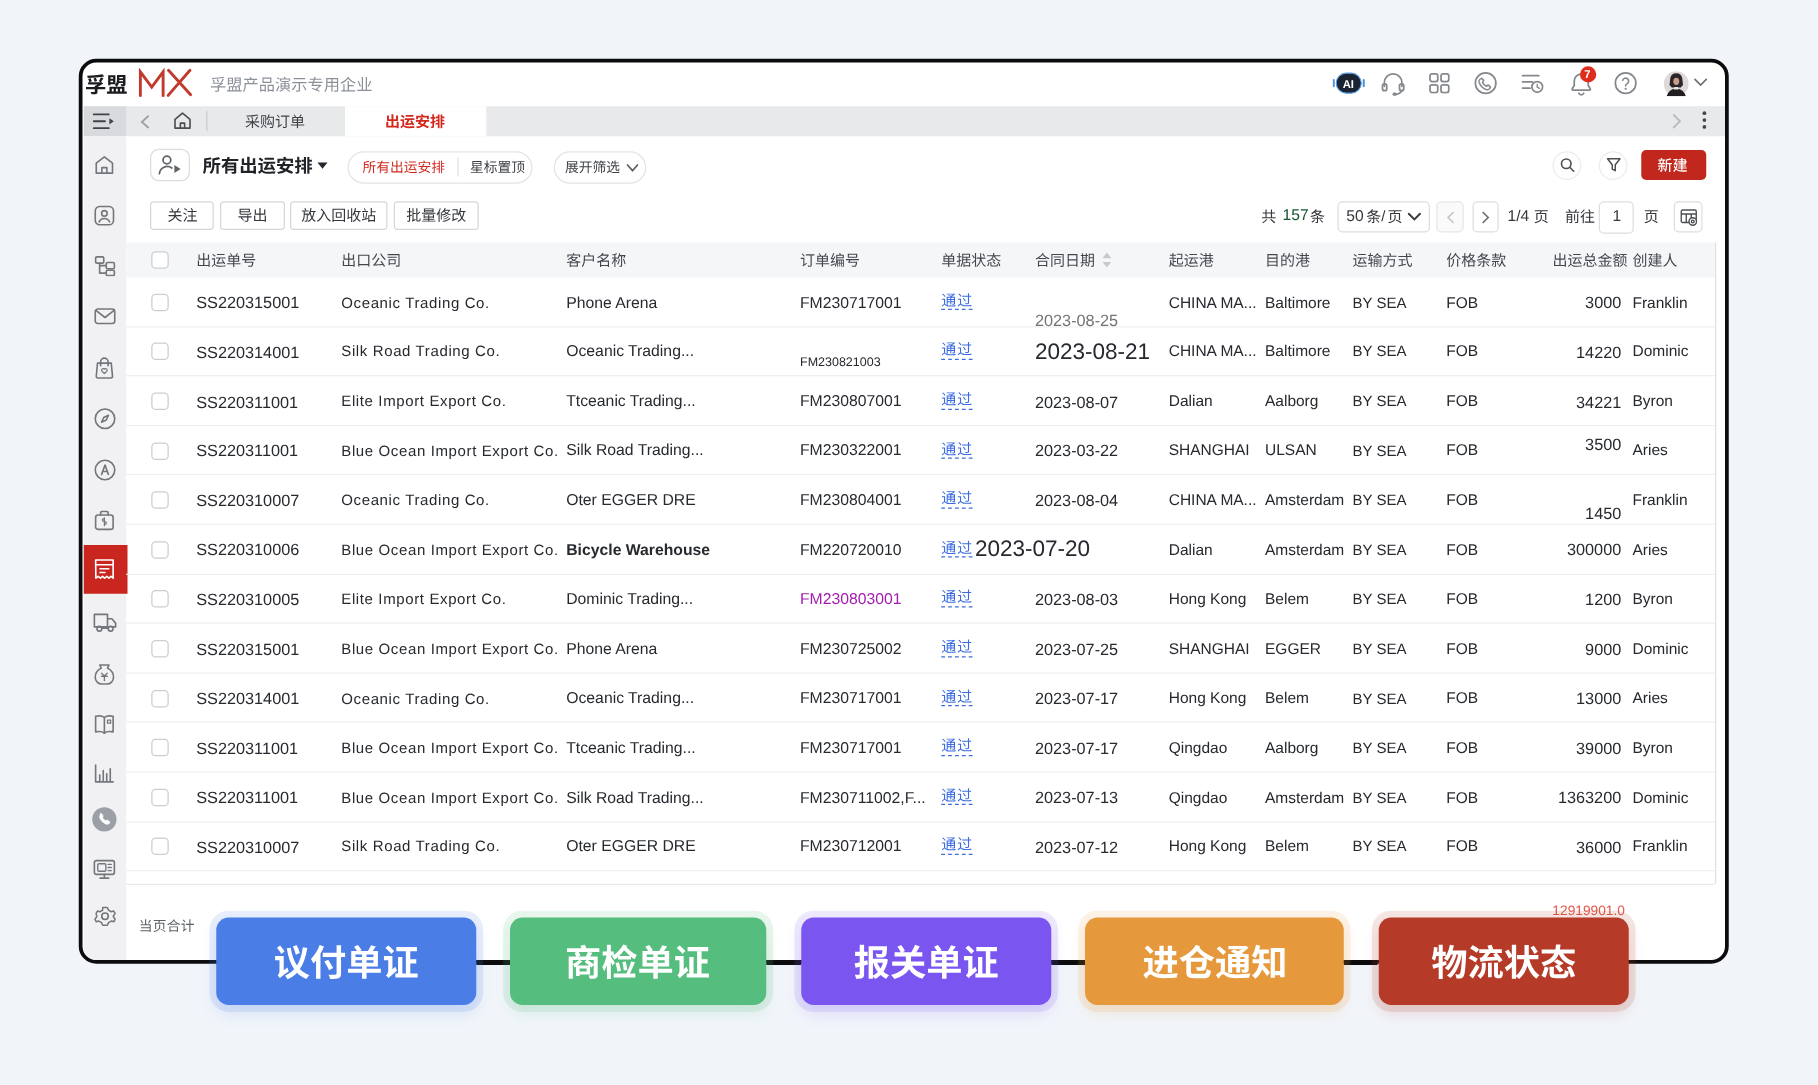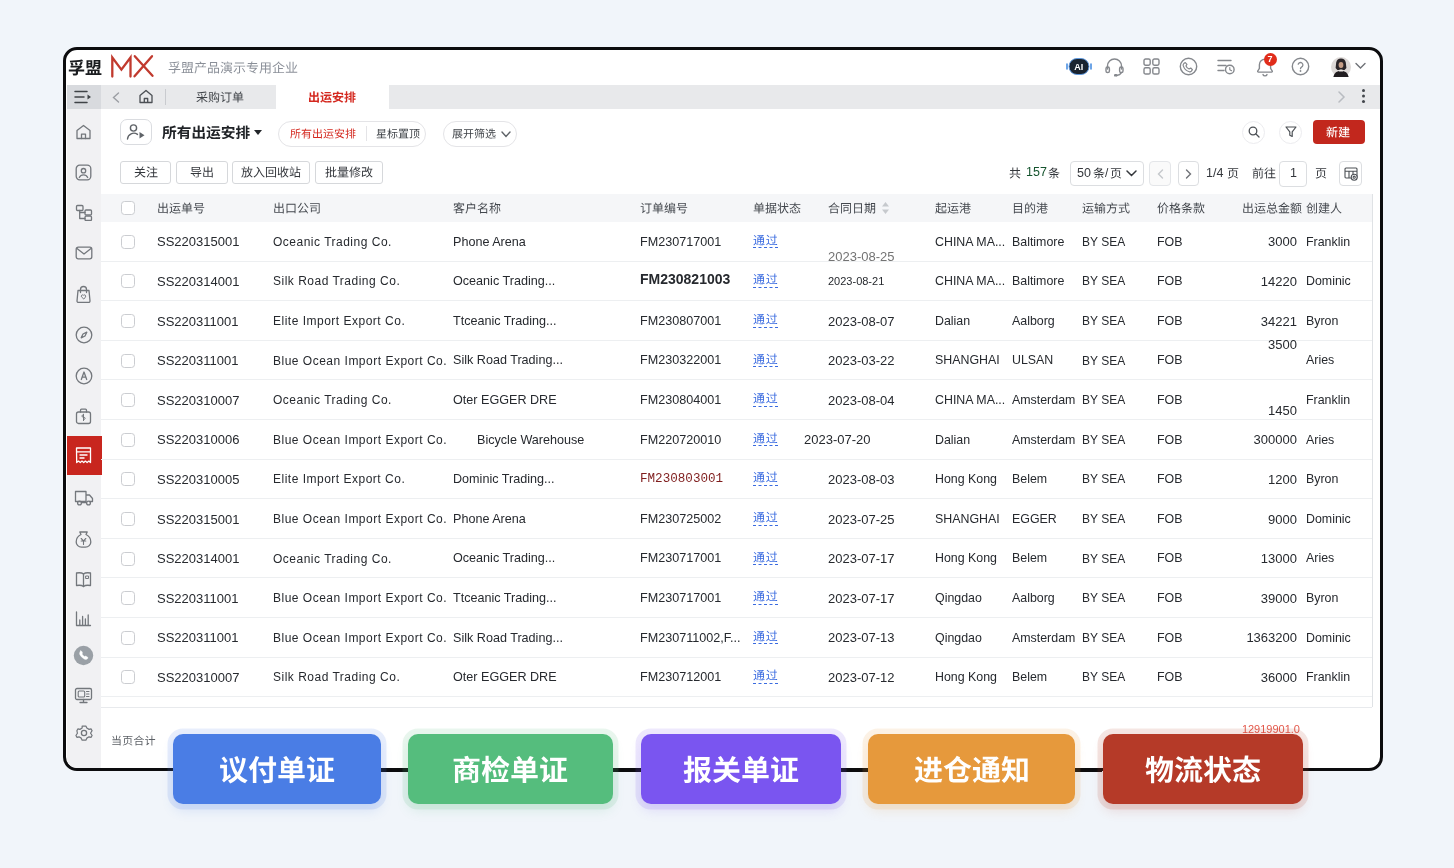--- a/index.html
+++ b/index.html
@@ -686,28 +686,28 @@
 <div style="position:absolute;left:1012px;top:231.6px;height:20.4px;line-height:20.4px;font-size:12.4px;color:#26292e;font-weight:400;white-space:nowrap;">Baltimore</div>
 <div style="position:absolute;left:1082px;top:231.8px;height:20px;line-height:20px;font-size:12px;color:#26292e;font-weight:400;white-space:nowrap;">BY SEA</div>
 <div style="position:absolute;left:1157px;top:231.6px;height:20.4px;line-height:20.4px;font-size:12.4px;color:#26292e;font-weight:400;white-space:nowrap;">FOB</div>
 <div style="position:absolute;right:157px;top:231.3px;height:21px;line-height:21px;font-size:13px;color:#26292e;font-weight:400;white-space:nowrap;">3000</div>
 <div style="position:absolute;left:1306px;top:231.6px;height:20.4px;line-height:20.4px;font-size:12.4px;color:#26292e;font-weight:400;white-space:nowrap;">Franklin</div>
 <div style="position:absolute;left:101px;top:261.6px;width:1271px;height:39.6px;border-bottom:1px solid #edeff1;"></div>
 <div style="position:absolute;left:120.5px;top:274.4px;width:14px;height:14px;border:1px solid #cbcdd1;border-radius:3.5px;background:#fff"></div>
 <div style="position:absolute;left:157px;top:270.9px;height:21px;line-height:21px;font-size:13px;color:#26292e;font-weight:400;white-space:nowrap;">SS220314001</div>
 <div style="position:absolute;left:273px;top:271.4px;height:20.0px;line-height:20.0px;font-size:12.0px;color:#26292e;font-weight:400;white-space:nowrap;letter-spacing:.5px;">Silk Road Trading Co.</div>
 <div style="position:absolute;left:453px;top:271.1px;height:20.6px;line-height:20.6px;font-size:12.6px;color:#26292e;font-weight:400;white-space:nowrap;">Oceanic Trading...</div>
-<div style="position:absolute;left:640px;top:269px;height:20.6px;line-height:20.6px;font-size:14px;color:#26292e;font-weight:700;white-space:nowrap;">FM230821003</div>
+<div style="position:absolute;left:640px;top:281px;height:20.6px;line-height:20.6px;font-size:10px;color:#26292e;font-weight:400;white-space:nowrap;">FM230821003</div>
 <div style="position:absolute;left:753px;top:273.4px;line-height:0;border-bottom:1px dashed #3a6be0;padding-bottom:1.5px">
     <svg width="24.72" height="12" viewBox="0 -880 2060 1000" fill="#3a6be0">
       <use href="#r901a"></use>
       <use href="#r8fc7" x="1060"></use>
     </svg>
   </div>
-<div style="position:absolute;left:828px;top:270.9px;height:21px;line-height:21px;font-size:11px;color:#26292e;font-weight:400;white-space:nowrap;">2023-08-21</div>
+<div style="position:absolute;left:828px;top:270.9px;height:21px;line-height:21px;font-size:18px;color:#26292e;font-weight:400;white-space:nowrap;">2023-08-21</div>
 <div style="position:absolute;left:935px;top:271.2px;height:20.4px;line-height:20.4px;font-size:12.4px;color:#26292e;font-weight:400;white-space:nowrap;">CHINA MA...</div>
 <div style="position:absolute;left:1012px;top:271.2px;height:20.4px;line-height:20.4px;font-size:12.4px;color:#26292e;font-weight:400;white-space:nowrap;">Baltimore</div>
 <div style="position:absolute;left:1082px;top:271.4px;height:20px;line-height:20px;font-size:12px;color:#26292e;font-weight:400;white-space:nowrap;">BY SEA</div>
 <div style="position:absolute;left:1157px;top:271.2px;height:20.4px;line-height:20.4px;font-size:12.4px;color:#26292e;font-weight:400;white-space:nowrap;">FOB</div>
 <div style="position:absolute;right:157px;top:270.9px;height:21px;line-height:21px;font-size:13px;color:#26292e;font-weight:400;white-space:nowrap;">14220</div>
 <div style="position:absolute;left:1306px;top:271.2px;height:20.4px;line-height:20.4px;font-size:12.4px;color:#26292e;font-weight:400;white-space:nowrap;">Dominic</div>
 <div style="position:absolute;left:101px;top:301.2px;width:1271px;height:39.6px;border-bottom:1px solid #edeff1;"></div>
 <div style="position:absolute;left:120.5px;top:314.0px;width:14px;height:14px;border:1px solid #cbcdd1;border-radius:3.5px;background:#fff"></div>
 <div style="position:absolute;left:157px;top:310.5px;height:21px;line-height:21px;font-size:13px;color:#26292e;font-weight:400;white-space:nowrap;">SS220311001</div>
 <div style="position:absolute;left:273px;top:311.0px;height:20.0px;line-height:20.0px;font-size:12.0px;color:#26292e;font-weight:400;white-space:nowrap;letter-spacing:.5px;">Elite Import Export Co.</div>
@@ -736,21 +736,21 @@
     <svg width="24.72" height="12" viewBox="0 -880 2060 1000" fill="#3a6be0">
       <use href="#r901a"></use>
       <use href="#r8fc7" x="1060"></use>
     </svg>
   </div>
 <div style="position:absolute;left:828px;top:350.1px;height:21px;line-height:21px;font-size:13px;color:#26292e;font-weight:400;white-space:nowrap;">2023-03-22</div>
 <div style="position:absolute;left:935px;top:350.4px;height:20.4px;line-height:20.4px;font-size:12.4px;color:#26292e;font-weight:400;white-space:nowrap;">SHANGHAI</div>
 <div style="position:absolute;left:1012px;top:350.4px;height:20.4px;line-height:20.4px;font-size:12.4px;color:#26292e;font-weight:400;white-space:nowrap;">ULSAN</div>
 <div style="position:absolute;left:1082px;top:350.6px;height:20px;line-height:20px;font-size:12px;color:#26292e;font-weight:400;white-space:nowrap;">BY SEA</div>
 <div style="position:absolute;left:1157px;top:350.4px;height:20.4px;line-height:20.4px;font-size:12.4px;color:#26292e;font-weight:400;white-space:nowrap;">FOB</div>
-<div style="position:absolute;right:157px;top:334px;height:21px;line-height:21px;font-size:13px;color:#26292e;font-weight:400;white-space:nowrap;">3500</div>
+<div style="position:absolute;right:157px;top:345px;height:21px;line-height:21px;font-size:13px;color:#26292e;font-weight:400;white-space:nowrap;">3500</div>
 <div style="position:absolute;left:1306px;top:350.4px;height:20.4px;line-height:20.4px;font-size:12.4px;color:#26292e;font-weight:400;white-space:nowrap;">Aries</div>
 <div style="position:absolute;left:101px;top:380.4px;width:1271px;height:39.6px;border-bottom:1px solid #edeff1;"></div>
 <div style="position:absolute;left:120.5px;top:393.2px;width:14px;height:14px;border:1px solid #cbcdd1;border-radius:3.5px;background:#fff"></div>
 <div style="position:absolute;left:157px;top:389.7px;height:21px;line-height:21px;font-size:13px;color:#26292e;font-weight:400;white-space:nowrap;">SS220310007</div>
 <div style="position:absolute;left:273px;top:390.2px;height:20.0px;line-height:20.0px;font-size:12.0px;color:#26292e;font-weight:400;white-space:nowrap;letter-spacing:.5px;">Oceanic Trading Co.</div>
 <div style="position:absolute;left:453px;top:389.9px;height:20.6px;line-height:20.6px;font-size:12.6px;color:#26292e;font-weight:400;white-space:nowrap;">Oter EGGER DRE</div>
 <div style="position:absolute;left:640px;top:389.9px;height:20.6px;line-height:20.6px;font-size:12.6px;color:#26292e;font-weight:400;white-space:nowrap;">FM230804001</div>
 <div style="position:absolute;left:753px;top:392.2px;line-height:0;border-bottom:1px dashed #3a6be0;padding-bottom:1.5px">
     <svg width="24.72" height="12" viewBox="0 -880 2060 1000" fill="#3a6be0">
       <use href="#r901a"></use>
@@ -761,41 +761,41 @@
 <div style="position:absolute;left:935px;top:390.0px;height:20.4px;line-height:20.4px;font-size:12.4px;color:#26292e;font-weight:400;white-space:nowrap;">CHINA MA...</div>
 <div style="position:absolute;left:1012px;top:390.0px;height:20.4px;line-height:20.4px;font-size:12.4px;color:#26292e;font-weight:400;white-space:nowrap;">Amsterdam</div>
 <div style="position:absolute;left:1082px;top:390.2px;height:20px;line-height:20px;font-size:12px;color:#26292e;font-weight:400;white-space:nowrap;">BY SEA</div>
 <div style="position:absolute;left:1157px;top:390.0px;height:20.4px;line-height:20.4px;font-size:12.4px;color:#26292e;font-weight:400;white-space:nowrap;">FOB</div>
 <div style="position:absolute;right:157px;top:400px;height:21px;line-height:21px;font-size:13px;color:#26292e;font-weight:400;white-space:nowrap;">1450</div>
 <div style="position:absolute;left:1306px;top:390.0px;height:20.4px;line-height:20.4px;font-size:12.4px;color:#26292e;font-weight:400;white-space:nowrap;">Franklin</div>
 <div style="position:absolute;left:101px;top:420.0px;width:1271px;height:39.6px;border-bottom:1px solid #edeff1;"></div>
 <div style="position:absolute;left:120.5px;top:432.8px;width:14px;height:14px;border:1px solid #cbcdd1;border-radius:3.5px;background:#fff"></div>
 <div style="position:absolute;left:157px;top:429.3px;height:21px;line-height:21px;font-size:13px;color:#26292e;font-weight:400;white-space:nowrap;">SS220310006</div>
 <div style="position:absolute;left:273px;top:429.8px;height:20.0px;line-height:20.0px;font-size:12.0px;color:#26292e;font-weight:400;white-space:nowrap;letter-spacing:.5px;">Blue Ocean Import Export Co.</div>
-<div style="position:absolute;left:453px;top:429.5px;height:20.6px;line-height:20.6px;font-size:12.6px;color:#26292e;font-weight:400;white-space:nowrap;margin-left:24px;">Bicycle Warehouse</div>
+<div style="position:absolute;left:453px;top:429.5px;height:20.6px;line-height:20.6px;font-size:12.6px;color:#26292e;font-weight:700;white-space:nowrap;">Bicycle Warehouse</div>
 <div style="position:absolute;left:640px;top:429.5px;height:20.6px;line-height:20.6px;font-size:12.6px;color:#26292e;font-weight:400;white-space:nowrap;">FM220720010</div>
 <div style="position:absolute;left:753px;top:431.8px;line-height:0;border-bottom:1px dashed #3a6be0;padding-bottom:1.5px">
     <svg width="24.72" height="12" viewBox="0 -880 2060 1000" fill="#3a6be0">
       <use href="#r901a"></use>
       <use href="#r8fc7" x="1060"></use>
     </svg>
   </div>
-<div style="position:absolute;left:804px;top:429.3px;height:21px;line-height:21px;font-size:13px;color:#26292e;font-weight:400;white-space:nowrap;">2023-07-20</div>
+<div style="position:absolute;left:780px;top:429.3px;height:21px;line-height:21px;font-size:18px;color:#26292e;font-weight:400;white-space:nowrap;">2023-07-20</div>
 <div style="position:absolute;left:935px;top:429.6px;height:20.4px;line-height:20.4px;font-size:12.4px;color:#26292e;font-weight:400;white-space:nowrap;">Dalian</div>
 <div style="position:absolute;left:1012px;top:429.6px;height:20.4px;line-height:20.4px;font-size:12.4px;color:#26292e;font-weight:400;white-space:nowrap;">Amsterdam</div>
 <div style="position:absolute;left:1082px;top:429.8px;height:20px;line-height:20px;font-size:12px;color:#26292e;font-weight:400;white-space:nowrap;">BY SEA</div>
 <div style="position:absolute;left:1157px;top:429.6px;height:20.4px;line-height:20.4px;font-size:12.4px;color:#26292e;font-weight:400;white-space:nowrap;">FOB</div>
 <div style="position:absolute;right:157px;top:429.3px;height:21px;line-height:21px;font-size:13px;color:#26292e;font-weight:400;white-space:nowrap;">300000</div>
 <div style="position:absolute;left:1306px;top:429.6px;height:20.4px;line-height:20.4px;font-size:12.4px;color:#26292e;font-weight:400;white-space:nowrap;">Aries</div>
 <div style="position:absolute;left:101px;top:459.6px;width:1271px;height:39.6px;border-bottom:1px solid #edeff1;"></div>
 <div style="position:absolute;left:120.5px;top:472.4px;width:14px;height:14px;border:1px solid #cbcdd1;border-radius:3.5px;background:#fff"></div>
 <div style="position:absolute;left:157px;top:468.9px;height:21px;line-height:21px;font-size:13px;color:#26292e;font-weight:400;white-space:nowrap;">SS220310005</div>
 <div style="position:absolute;left:273px;top:469.4px;height:20.0px;line-height:20.0px;font-size:12.0px;color:#26292e;font-weight:400;white-space:nowrap;letter-spacing:.5px;">Elite Import Export Co.</div>
 <div style="position:absolute;left:453px;top:469.1px;height:20.6px;line-height:20.6px;font-size:12.6px;color:#26292e;font-weight:400;white-space:nowrap;">Dominic Trading...</div>
-<div style="position:absolute;left:640px;top:469.1px;height:20.6px;line-height:20.6px;font-size:12.6px;color:#7f1d1d;font-weight:400;white-space:nowrap;font-family:Liberation Mono, monospace;">FM230803001</div>
+<div style="position:absolute;left:640px;top:469.1px;height:20.6px;line-height:20.6px;font-size:12.6px;color:#a21caf;font-weight:400;white-space:nowrap;">FM230803001</div>
 <div style="position:absolute;left:753px;top:471.4px;line-height:0;border-bottom:1px dashed #3a6be0;padding-bottom:1.5px">
     <svg width="24.72" height="12" viewBox="0 -880 2060 1000" fill="#3a6be0">
       <use href="#r901a"></use>
       <use href="#r8fc7" x="1060"></use>
     </svg>
   </div>
 <div style="position:absolute;left:828px;top:468.9px;height:21px;line-height:21px;font-size:13px;color:#26292e;font-weight:400;white-space:nowrap;">2023-08-03</div>
 <div style="position:absolute;left:935px;top:469.2px;height:20.4px;line-height:20.4px;font-size:12.4px;color:#26292e;font-weight:400;white-space:nowrap;">Hong Kong</div>
 <div style="position:absolute;left:1012px;top:469.2px;height:20.4px;line-height:20.4px;font-size:12.4px;color:#26292e;font-weight:400;white-space:nowrap;">Belem</div>
 <div style="position:absolute;left:1082px;top:469.4px;height:20px;line-height:20px;font-size:12px;color:#26292e;font-weight:400;white-space:nowrap;">BY SEA</div>

